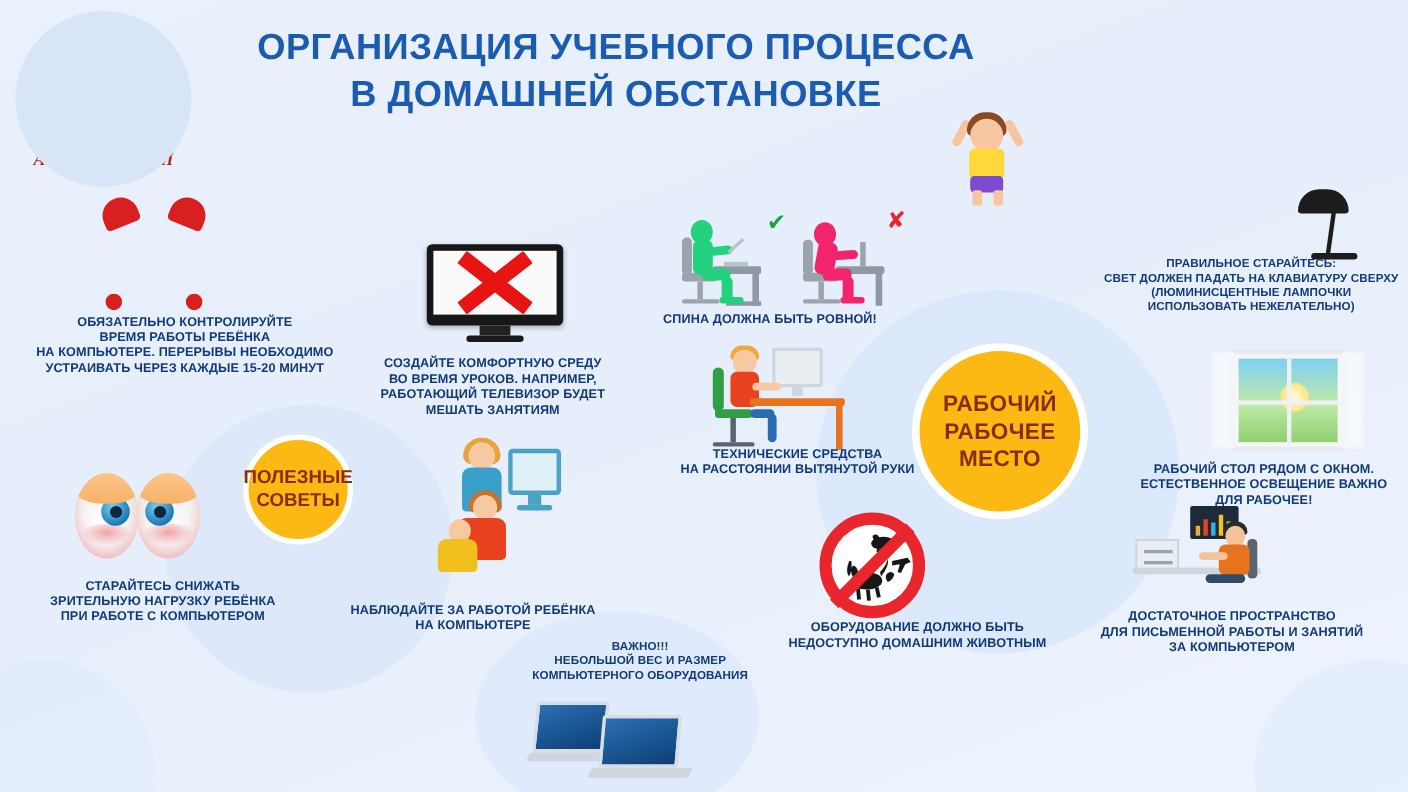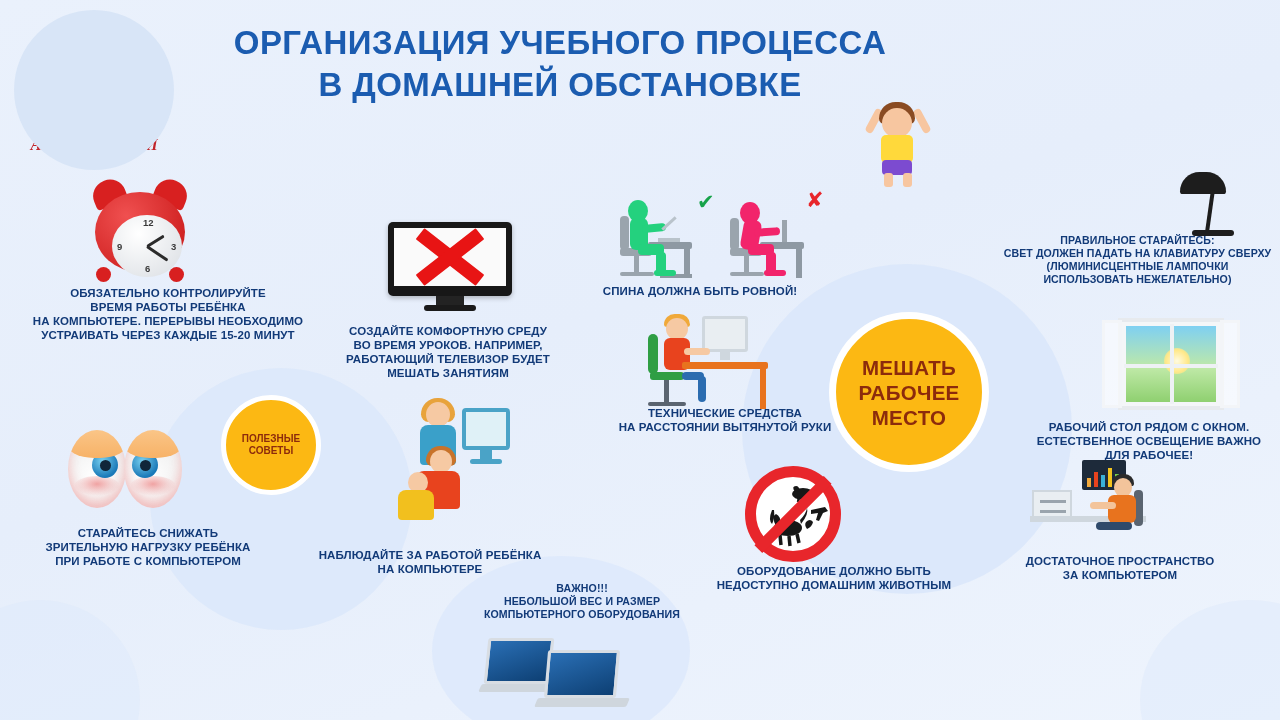--- a/index.html
+++ b/index.html
@@ -41,21 +41,21 @@
     border:7px solid #ffffff;display:flex;align-items:center;justify-content:center;
     text-align:center;box-sizing:border-box;}
   .sun .disc span{color:#8c2b0c;font-weight:bold;line-height:1.22;}
 
   #sun-main{left:795px;top:278px;width:228px;height:228px;}
   #sun-main .disc{left:34px;top:34px;width:160px;height:160px;background:#fcb813;}
   #sun-main .disc span{font-size:20.5px;letter-spacing:.3px;}
   #sun-tips{left:196px;top:370px;width:150px;height:150px;}
   #sun-tips .disc{left:25px;top:25px;width:100px;height:100px;
      background:#fcb813;border-width:5px;}
-  #sun-tips .disc span{font-size:10px;}
+  #sun-tips .disc span{font-size:17px;}
 
   
   .ill{position:absolute;}
 
   
   #clock{left:88px;top:178px;width:104px;height:104px;}
   #clock .bell{position:absolute;top:2px;width:33px;height:26px;background:#d82020;
     border-radius:16px 16px 4px 4px;}
   #clock .bell.l{left:4px;transform:rotate(-22deg);}
   #clock .bell.r{right:4px;transform:rotate(22deg);}
@@ -253,30 +253,20 @@
     <div class="shorts"></div>
     <div class="leg" style="left:22px;"></div>
     <div class="leg" style="left:41px;"></div>
   </div>
 
   <div id="clock" class="ill">
     <div class="bell l"></div>
     <div class="bell r"></div>
     <div class="foot l"></div>
     <div class="foot r"></div>
-    <div class="body">
-      <div class="face">
-        <div class="num" style="left:31px;top:2px;">12</div>
-        <div class="num" style="left:59px;top:26px;">3</div>
-        <div class="num" style="left:33px;top:48px;">6</div>
-        <div class="num" style="left:5px;top:26px;">9</div>
-        <div class="hand" style="left:35px;top:30px;width:20px;height:3px;transform:rotate(-32deg);"></div>
-        <div class="hand" style="left:35px;top:30px;width:25px;height:2.5px;transform:rotate(34deg);"></div>
-      </div>
-    </div>
   </div>
 
   <div id="tv" class="ill">
     <div class="frame">
       <div class="screen">
         <div class="xbar" style="transform:rotate(38deg);"></div>
         <div class="xbar" style="transform:rotate(-38deg);"></div>
       </div>
     </div>
     <div class="stand"></div>
@@ -461,21 +451,21 @@
     <div class="ray" style="--rw:32px;--rh:76px;transform:translate(-32px,-76px) rotate(0deg);"></div>
     <div class="ray" style="--rw:32px;--rh:76px;transform:translate(-32px,-76px) rotate(45deg);"></div>
     <div class="ray" style="--rw:32px;--rh:76px;transform:translate(-32px,-76px) rotate(90deg);"></div>
     <div class="ray" style="--rw:32px;--rh:76px;transform:translate(-32px,-76px) rotate(135deg);"></div>
     <div class="ray" style="--rw:32px;--rh:76px;transform:translate(-32px,-76px) rotate(180deg);"></div>
     <div class="ray" style="--rw:32px;--rh:76px;transform:translate(-32px,-76px) rotate(225deg);"></div>
     <div class="ray" style="--rw:32px;--rh:76px;transform:translate(-32px,-76px) rotate(270deg);"></div>
     <div class="ray" style="--rw:32px;--rh:76px;transform:translate(-32px,-76px) rotate(315deg);"></div>
     <div class="disc">
       <span>
-        <span>МЕШАТЬ</span><br>
+        <span>РАБОЧИЙ</span><br>
         <span>РАБОЧЕЕ</span><br>
         <span>МЕСТО</span>
       </span>
     </div>
   </div>
 
   <div id="window" class="ill">
     <div class="fr">
       <div class="sky">
         <div class="sun2"></div>
@@ -533,16 +523,17 @@
     <div class="chairb"></div>
     <div class="mhair"></div>
     <div class="mhead"></div>
     <div class="mbody"></div>
     <div class="marm"></div>
     <div class="legs"></div>
   </div>
 
   <div class="txt small" style="left:975px;top:554px;width:290px;">
     <div>ДОСТАТОЧНОЕ ПРОСТРАНСТВО</div>
+    <div>ДЛЯ ПИСЬМЕННОЙ РАБОТЫ И ЗАНЯТИЙ</div>
     <div>ЗА КОМПЬЮТЕРОМ</div>
   </div>
 
 </div>
 
 </body></html>

